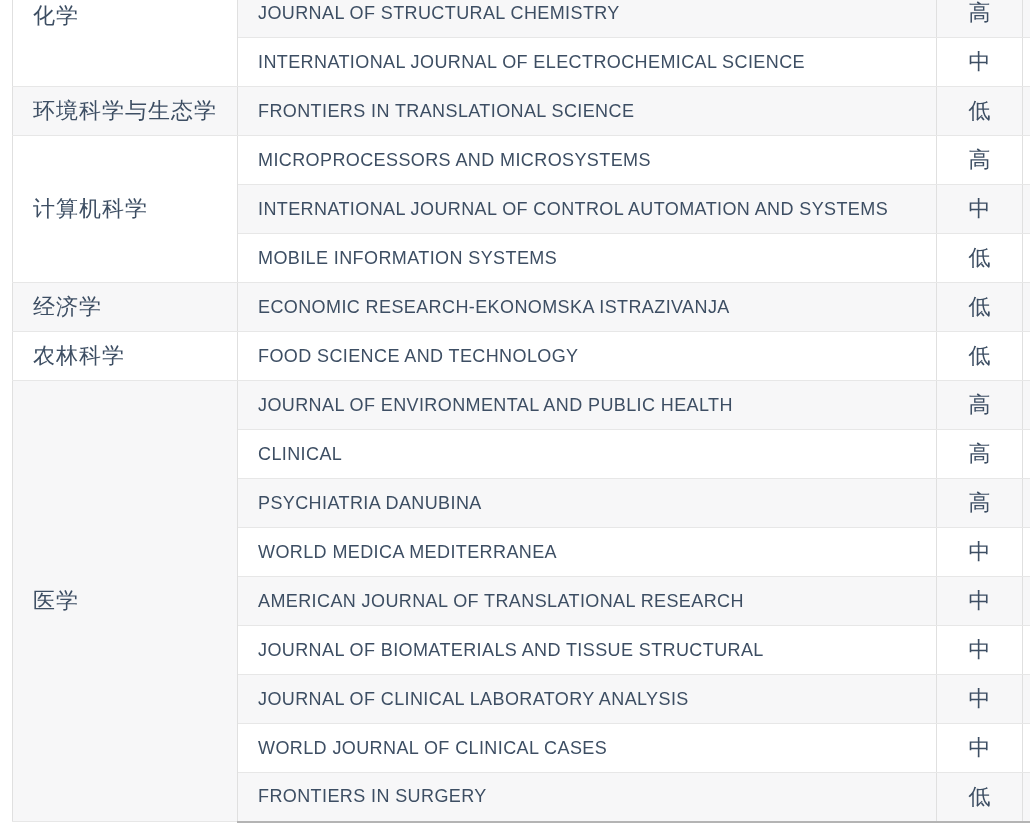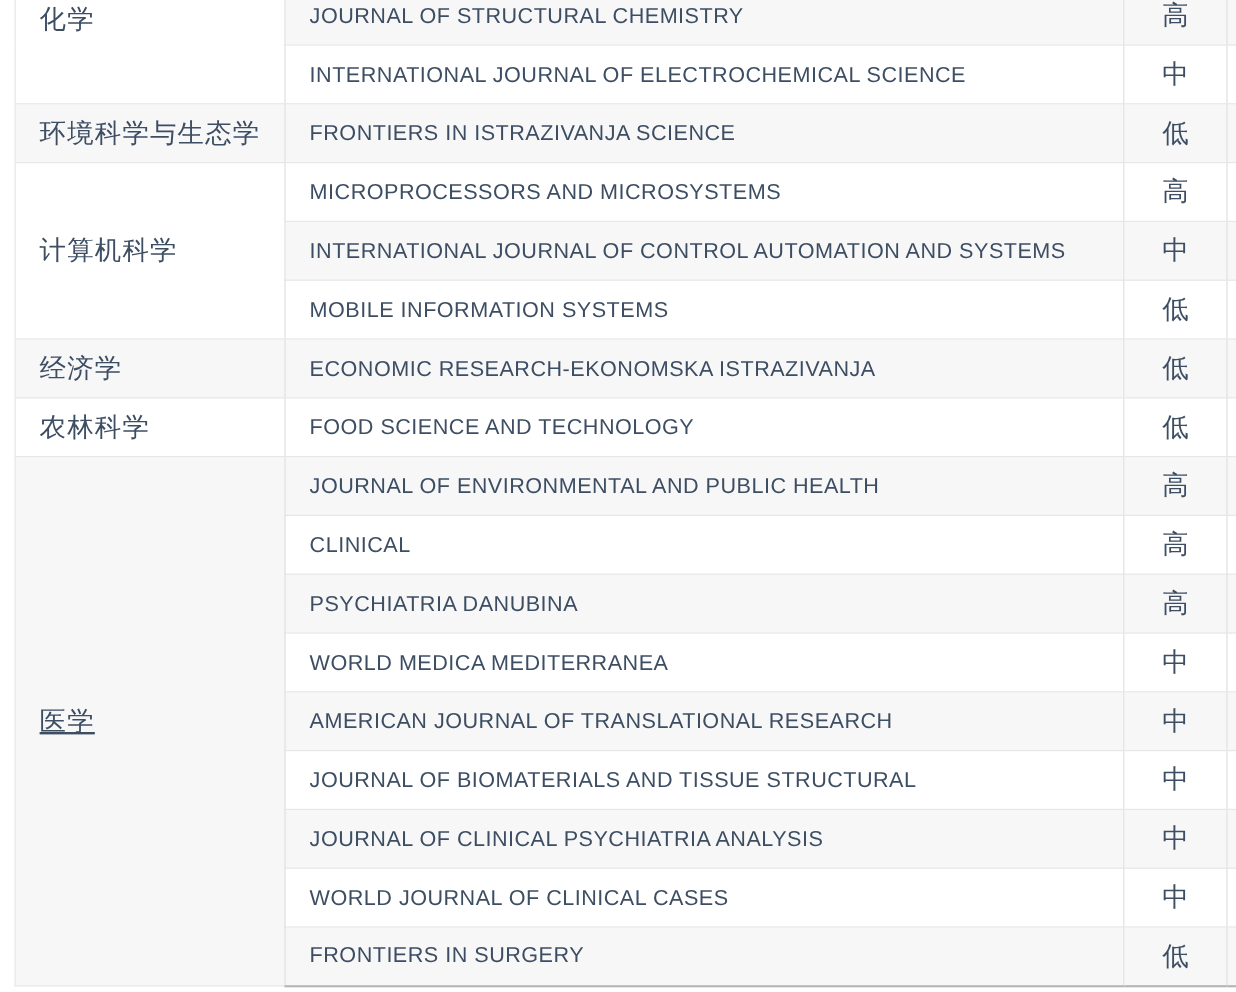--- a/index.html
+++ b/index.html
@@ -56,21 +56,21 @@
     overflow:hidden;
   }
   td.l{
     text-align:center;
     font-size:22px;
   }
   td.s{border-right:none;}
   tr.g td.rowbg{background:var(--stripe);}
   tr.w td.rowbg{background:var(--white);}
   td.bg-w{background:var(--white);}
-  td.bg-g{background:var(--stripe);text-decoration:underline;}
+  td.bg-g{background:var(--stripe);}
 </style>
 </head>
 <body>
 
 <div class="clip">
   <table>
     <colgroup>
       <col style="width:225px">
       <col style="width:699px">
       <col style="width:86px">
@@ -84,21 +84,21 @@
         <td class="s rowbg"></td>
       </tr>
       <tr class="w">
         <td class="j rowbg">INTERNATIONAL JOURNAL OF ELECTROCHEMICAL SCIENCE</td>
         <td class="l rowbg">中</td>
         <td class="s rowbg"></td>
       </tr>
 
       <tr class="g">
         <td class="cat rowbg">环境科学与生态学</td>
-        <td class="j rowbg">FRONTIERS IN ISTRAZIVANJA SCIENCE</td>
+        <td class="j rowbg">FRONTIERS IN TRANSLATIONAL SCIENCE</td>
         <td class="l rowbg">低</td>
         <td class="s rowbg"></td>
       </tr>
 
       <tr class="w">
         <td class="cat bg-w" rowspan="3">计算机科学</td>
         <td class="j rowbg">MICROPROCESSORS AND MICROSYSTEMS</td>
         <td class="l rowbg">高</td>
         <td class="s rowbg"></td>
       </tr>
@@ -152,21 +152,21 @@
         <td class="j rowbg">AMERICAN JOURNAL OF TRANSLATIONAL RESEARCH</td>
         <td class="l rowbg">中</td>
         <td class="s rowbg"></td>
       </tr>
       <tr class="w">
         <td class="j rowbg">JOURNAL OF BIOMATERIALS AND TISSUE STRUCTURAL</td>
         <td class="l rowbg">中</td>
         <td class="s rowbg"></td>
       </tr>
       <tr class="g">
-        <td class="j rowbg">JOURNAL OF CLINICAL PSYCHIATRIA ANALYSIS</td>
+        <td class="j rowbg">JOURNAL OF CLINICAL LABORATORY ANALYSIS</td>
         <td class="l rowbg">中</td>
         <td class="s rowbg"></td>
       </tr>
       <tr class="w">
         <td class="j rowbg">WORLD JOURNAL OF CLINICAL CASES</td>
         <td class="l rowbg">中</td>
         <td class="s rowbg"></td>
       </tr>
       <tr class="g">
         <td class="j rowbg">FRONTIERS IN SURGERY</td>

